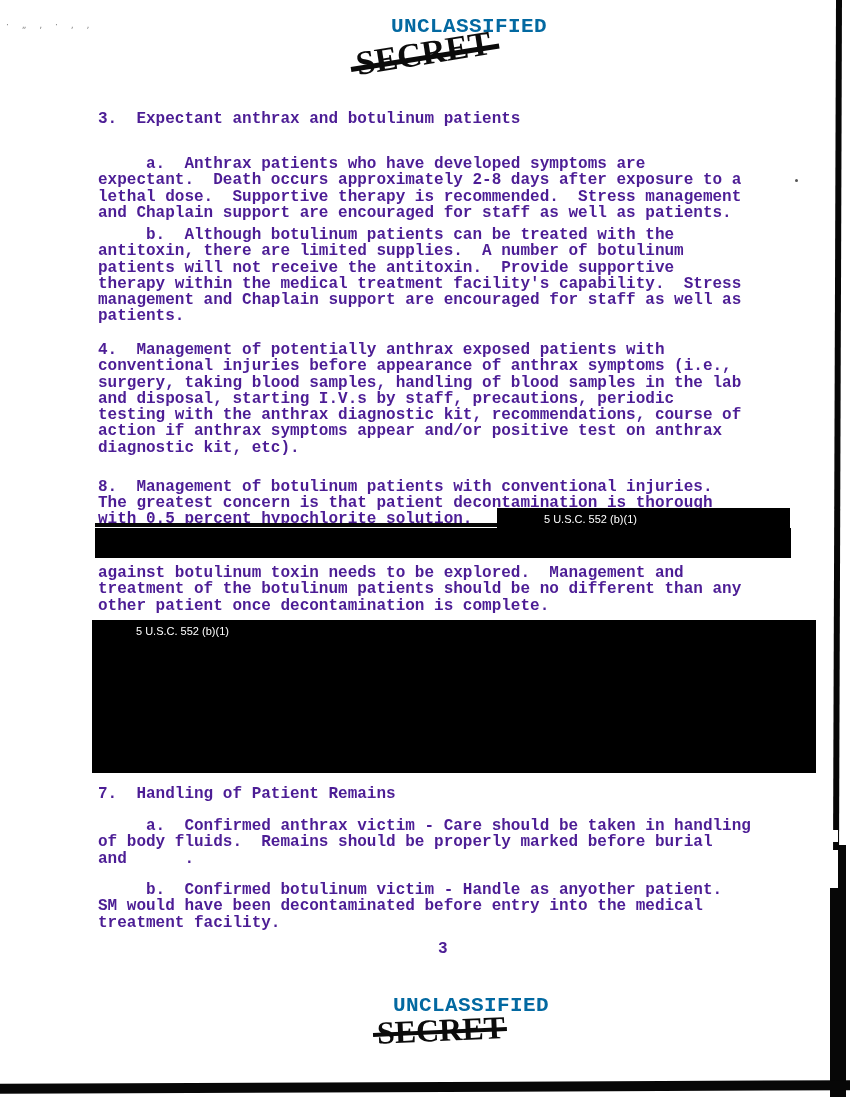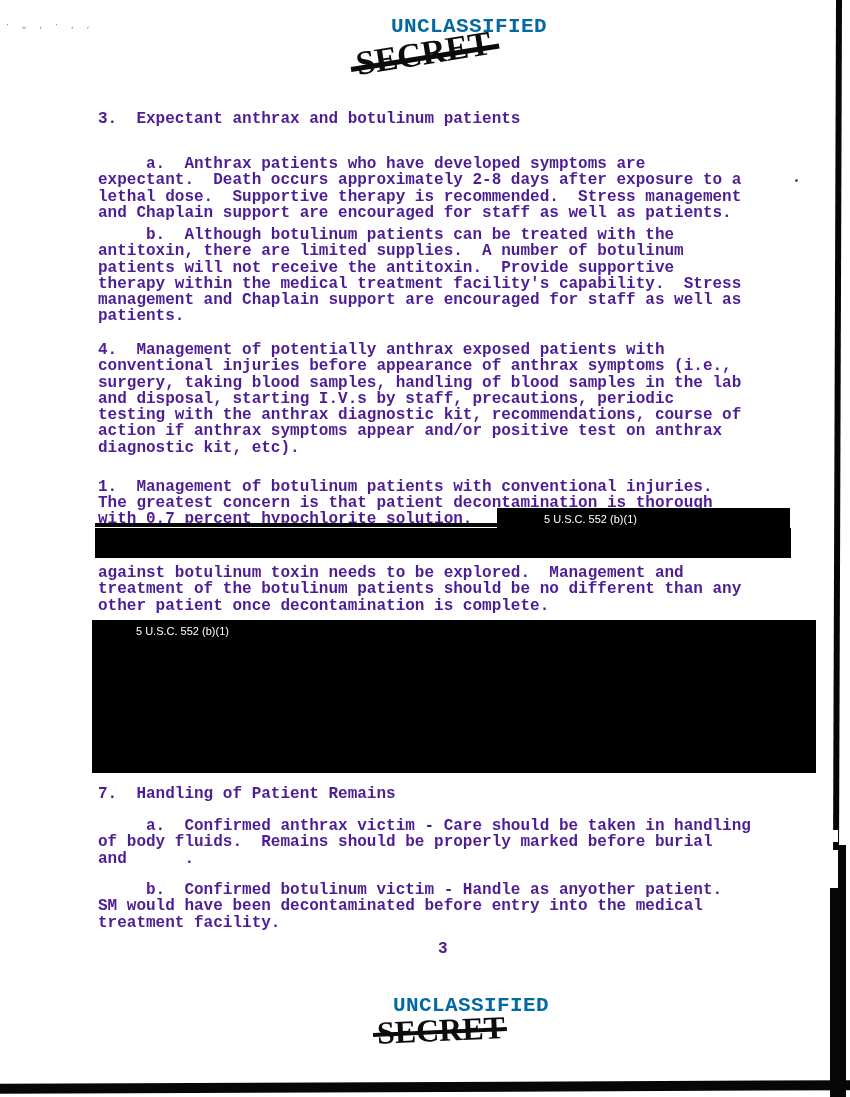--- a/index.html
+++ b/index.html
@@ -87,23 +87,23 @@
 therapy within the medical treatment facility's capability.  Stress
 management and Chaplain support are encouraged for staff as well as
 patients.</div>
   <div class="abs typewriter" style="left:98px;top:342px;">4.  Management of potentially anthrax exposed patients with
 conventional injuries before appearance of anthrax symptoms (i.e.,
 surgery, taking blood samples, handling of blood samples in the lab
 and disposal, starting I.V.s by staff, precautions, periodic
 testing with the anthrax diagnostic kit, recommendations, course of
 action if anthrax symptoms appear and/or positive test on anthrax
 diagnostic kit, etc).</div>
-  <div class="abs typewriter" style="left:98px;top:479px;">1.  Management of botulinum patients with conventional injuries.
+  <div class="abs typewriter" style="left:98px;top:479px;">8.  Management of botulinum patients with conventional injuries.
 The greatest concern is that patient decontamination is thorough</div>
-  <div class="abs typewriter" style="left:98px;top:511px;">with 0.7 percent hypochlorite solution.</div>
+  <div class="abs typewriter" style="left:98px;top:511px;">with 0.5 percent hypochlorite solution.</div>
 
   <div class="abs artifact" style="left:95px;top:523px;width:403px;height:4px;"></div>
 
   <div class="abs redaction" style="left:497px;top:508px;width:293px;height:49px;padding:2px 0 0 7px;box-sizing:border-box;">
     <span class="redaction-label">5 U.S.C. 552 (b)(1)</span>
   </div>
   <div class="abs redaction" style="left:95px;top:528px;width:696px;height:30px;"></div>
 
   <div class="abs typewriter" style="left:98px;top:556px;margin-top:9px;">against botulinum toxin needs to be explored.  Management and
 treatment of the botulinum patients should be no different than any

